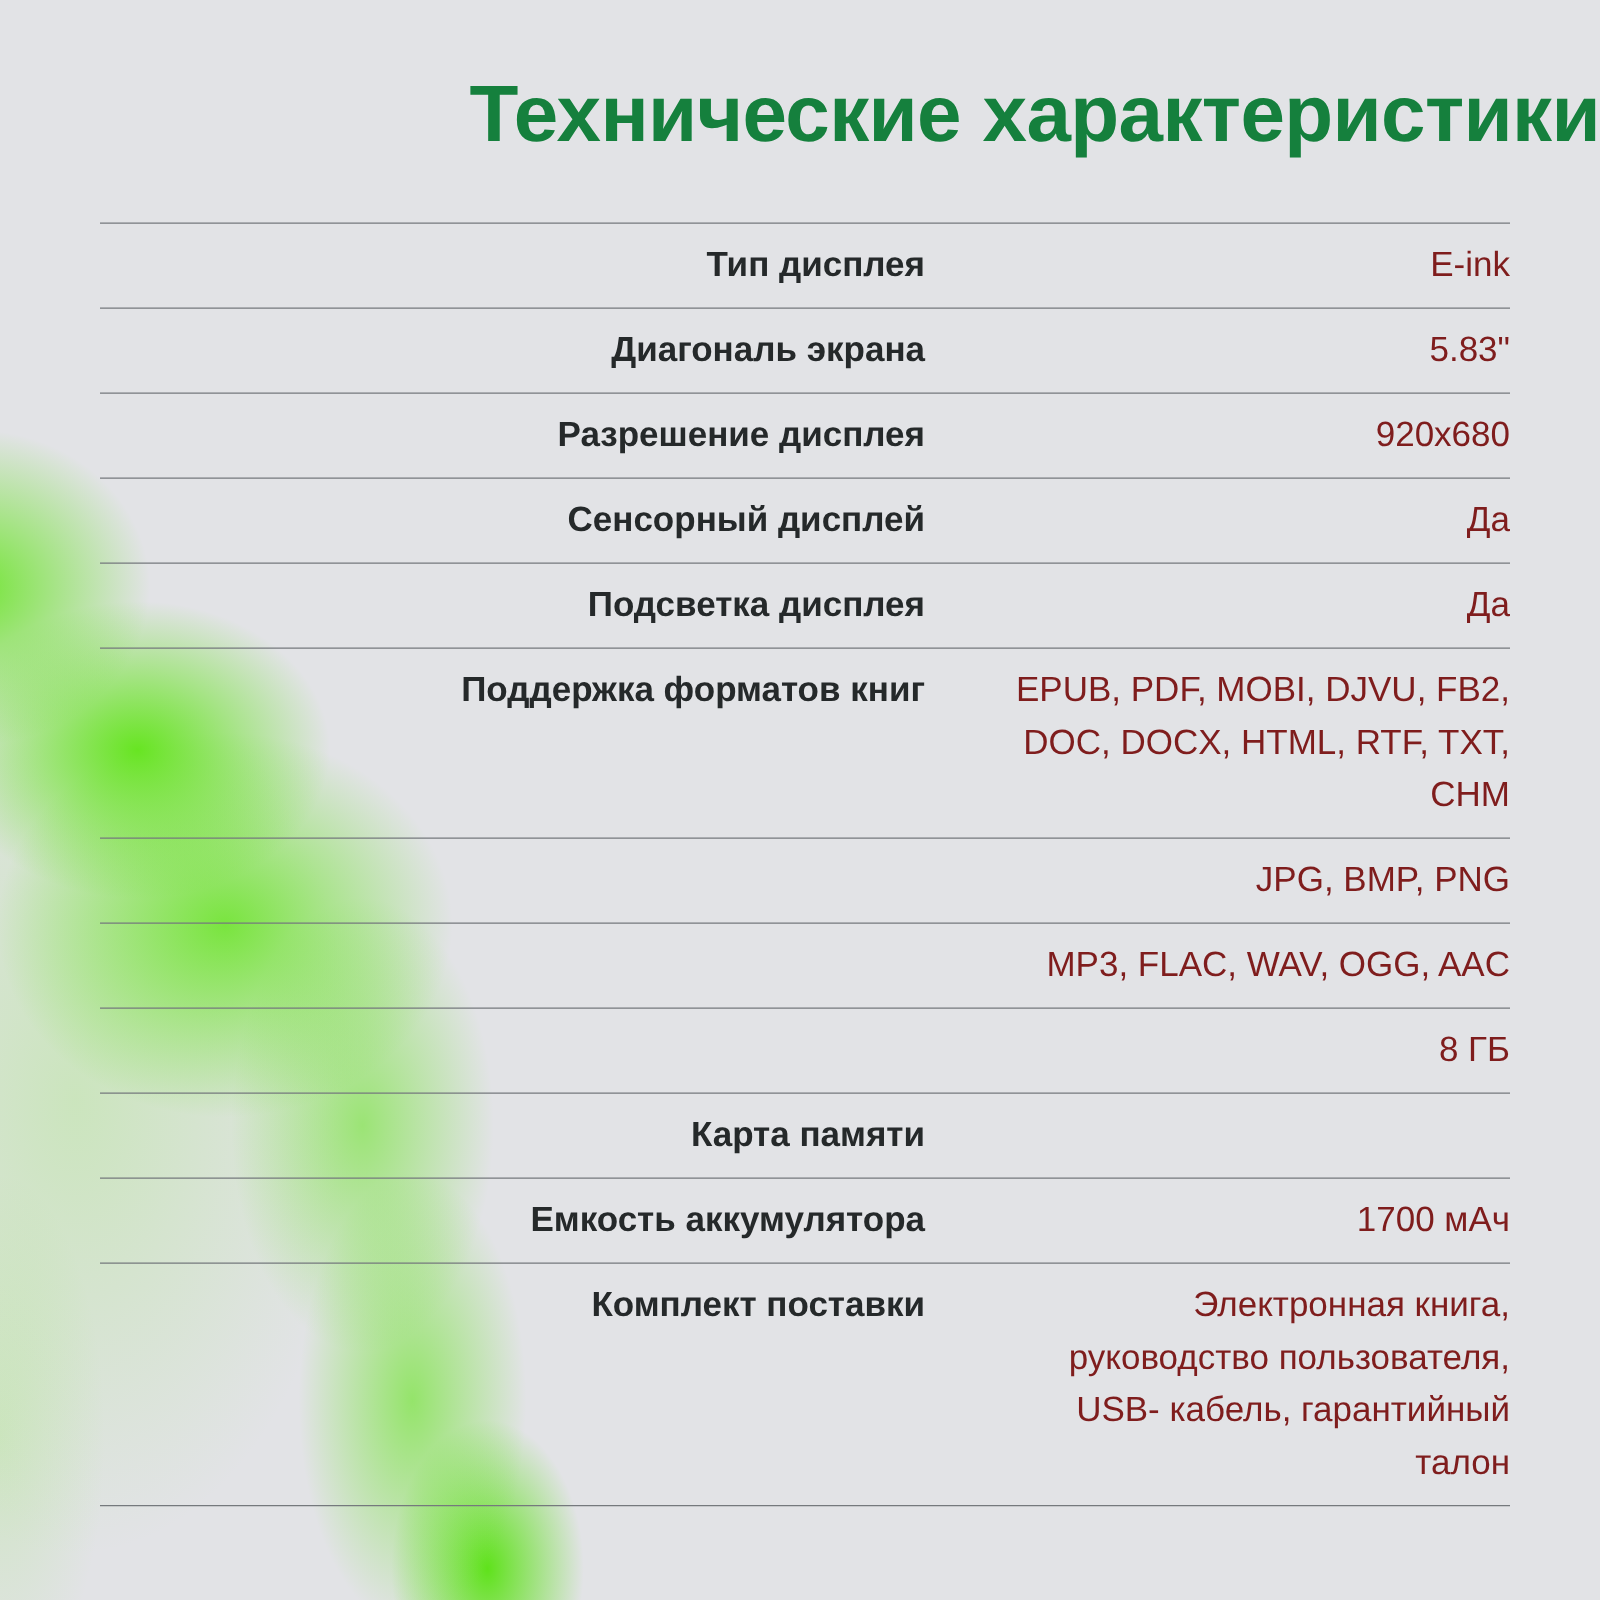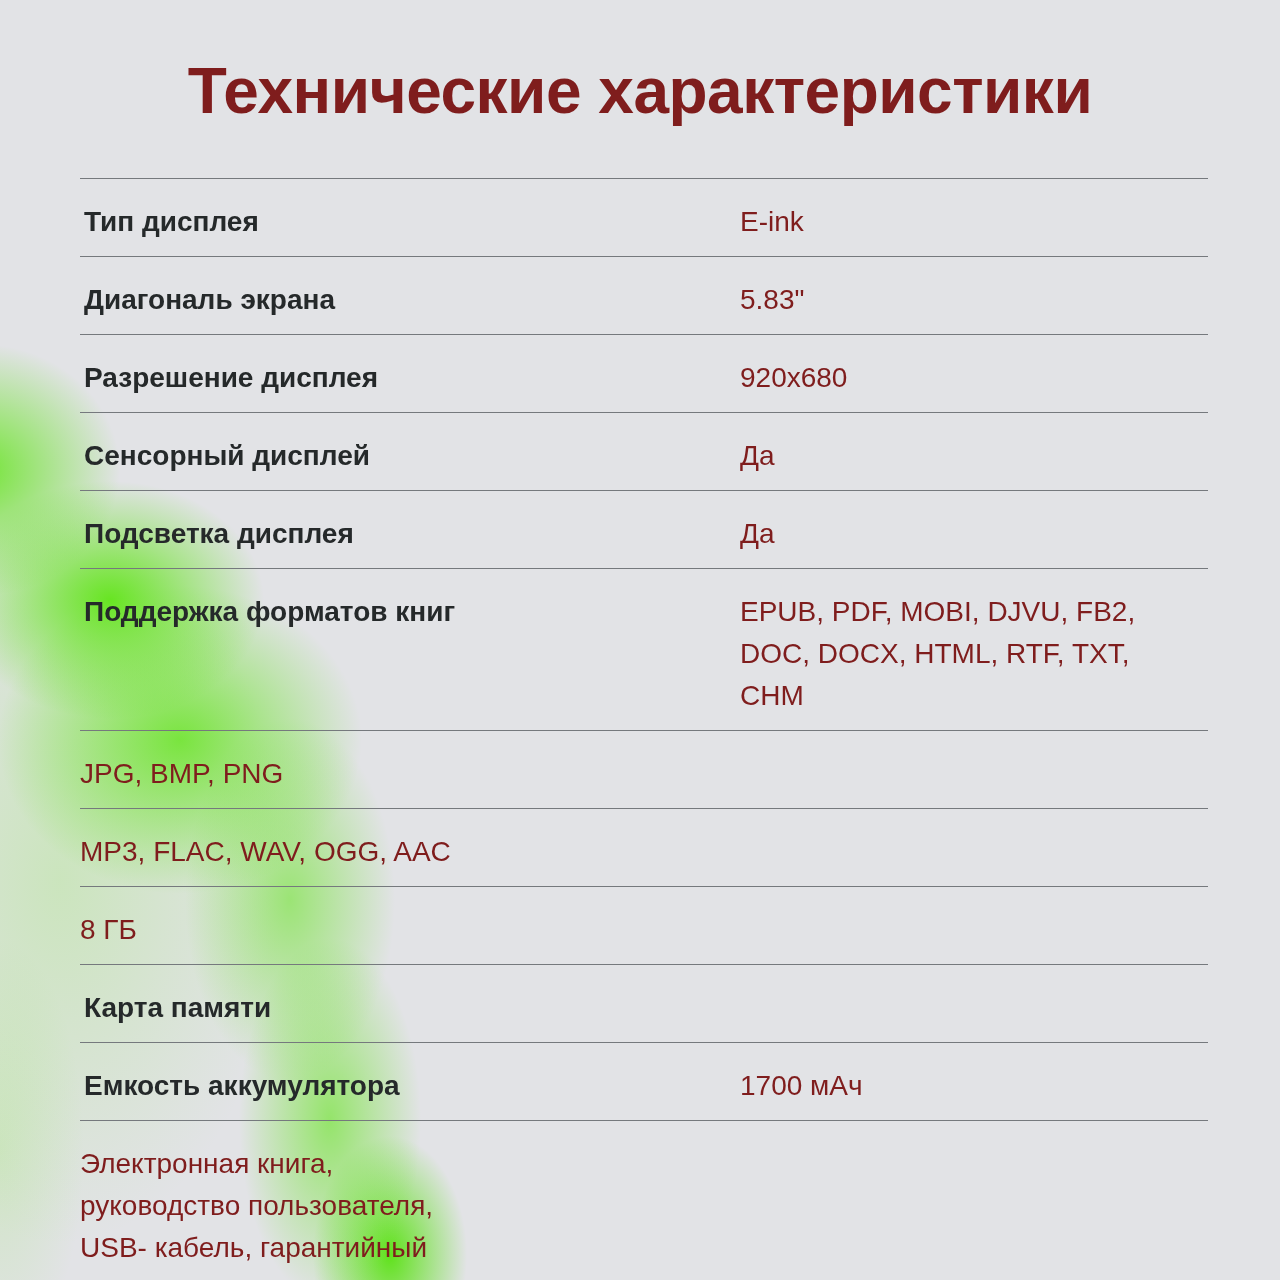--- a/index.html
+++ b/index.html
@@ -28,36 +28,37 @@
       radial-gradient(110px 170px at 390px 1255px, rgba(88,226,16,0.95), rgba(88,226,16,0) 70%),
       radial-gradient(320px 520px at 60px 880px,   rgba(150,233,95,0.30), rgba(150,233,95,0) 70%),
       radial-gradient(120px 300px at 0px 1150px,   rgba(150,233,95,0.25), rgba(150,233,95,0) 70%);
   }
   .content {
     position: relative;
   }
   .title {
     margin: 0 0 46px 0;
     padding-top: 50px;
-    text-align: center;
+    text-align: right;
     font-size: 64px;
     line-height: 82px;
     font-weight: bold;
-    color: #7f1d1d;
+    color: #15803d;
     letter-spacing: -0.5px;
   }
   .spec-table {
     margin: 0 72px 0 80px;
     border-bottom: 1.5px solid #75797d;
   }
   .spec-row {
     display: flex;
     align-items: flex-start;
     border-top: 1.5px solid #75797d;
-    padding: 22px 0 13px 0;
+    padding: 12px 0 13px 0;
+    text-align: right;
   }
   .spec-label {
     flex: 0 0 660px;
     padding-left: 4px;
     box-sizing: border-box;
     font-size: 28px;
     line-height: 42px;
     font-weight: bold;
     color: #25292a;
   }
@@ -126,20 +127,21 @@
     <div class="spec-label">Карта памяти</div>
   </div>
 
   <div class="spec-row">
     <div class="spec-label">Емкость аккумулятора</div>
     <div class="spec-value">1700 мАч</div>
   </div>
 
 
   <div class="spec-row">
+    <div class="spec-label">Комплект поставки</div>
     <div class="spec-value">Электронная книга,
 руководство пользователя,
 USB- кабель, гарантийный
 талон</div>
   </div>
 </div>
   </div>
 </div>
 
 </body></html>

